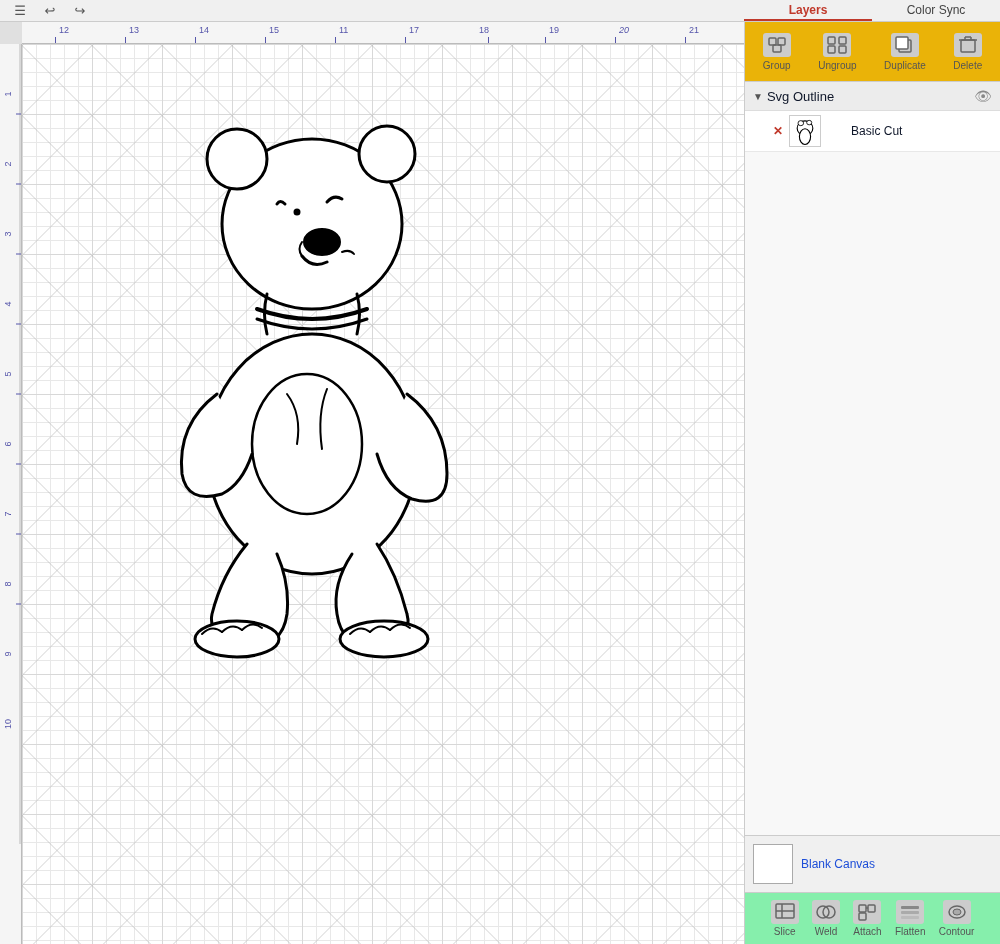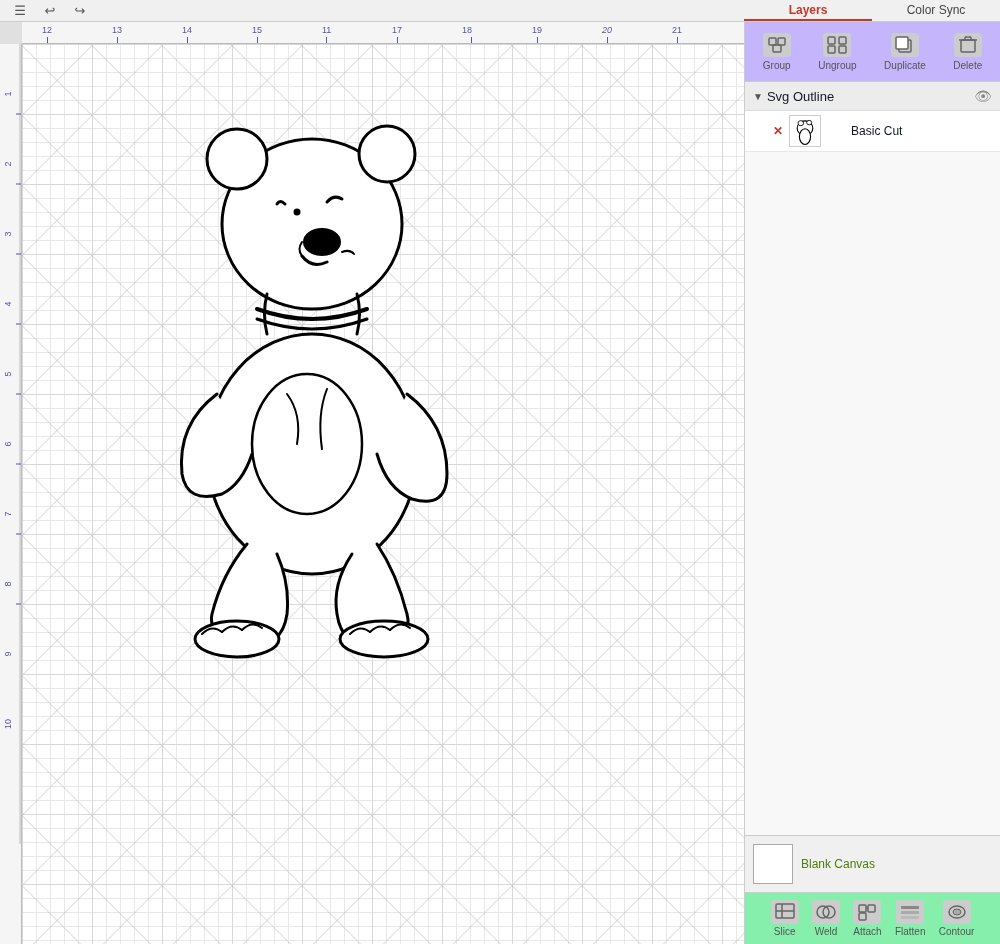--- a/index.html
+++ b/index.html
@@ -70,21 +70,21 @@
     }
     .ruler-mark {
       position: absolute;
       bottom: 0;
       font-size: 9px;
       color: #5555aa;
       display: flex;
       flex-direction: column;
       align-items: center;
     }
-    .ruler-mark span { margin-bottom: 2px; }
+    .ruler-mark span { margin-bottom: 2px; margin-left: 17px; }
     .ruler-mark::after {
       content: '';
       display: block;
       width: 1px;
       height: 6px;
       background: #5555aa;
     }
 
     
     .ruler-left {
@@ -140,21 +140,21 @@
       width: 256px;
       background: #f0f0f0;
       border-left: 1px solid #ccc;
       display: flex;
       flex-direction: column;
     }
 
     
     .panel-toolbar {
       height: 60px;
-      background: #c4b5fd;
+      background: #eab308;
       border-bottom: 1px solid #ccc;
       display: flex;
       align-items: center;
       justify-content: space-around;
       padding: 4px;
     }
     .panel-tool-btn {
       display: flex;
       flex-direction: column;
       align-items: center;
@@ -251,21 +251,21 @@
       border-top: 1px solid #ccc;
     }
     .canvas-thumbnail {
       width: 40px;
       height: 40px;
       border: 1px solid #aaa;
       background: white;
     }
     .canvas-label {
       font-size: 12px;
-      color: #4d7c0f;
+      color: #1d4ed8;
     }
 
     
     .bottom-panel-toolbar {
       height: 52px;
       background: #86efac;
       border-top: 1px solid #ccc;
       display: flex;
       align-items: center;
       justify-content: space-around;

